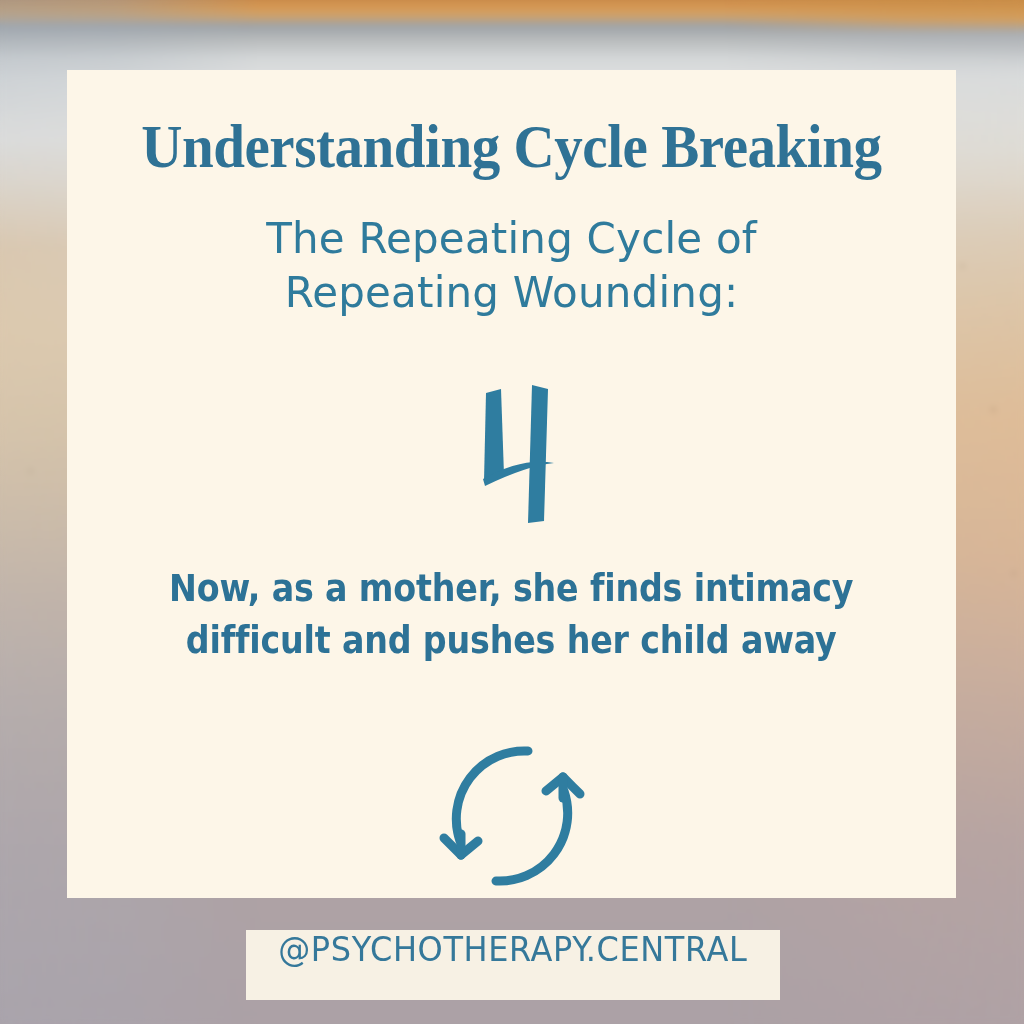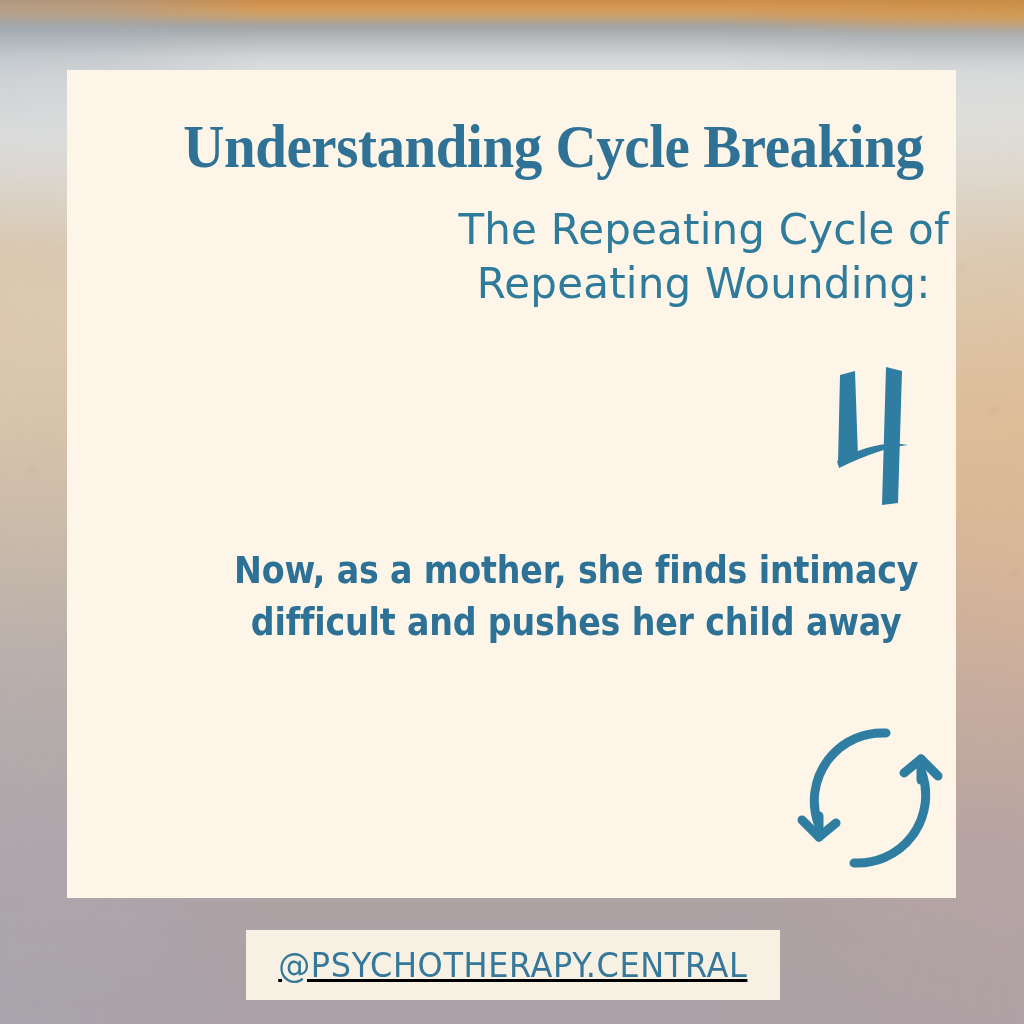--- a/index.html
+++ b/index.html
@@ -115,41 +115,41 @@
     width: 889px;
     height: 828px;
     background: #fdf6e8;
     box-shadow: 0 0 0 0 rgba(0,0,0,0);
   }
   .card-inner {
     position: absolute;
     inset: 0;
     display: flex;
     flex-direction: column;
-    align-items: flex-end;
+    align-items: center;
   }
 
   
   .title {
     margin: 0;
     padding-top: 44px;
     color: #2f7295;
     font-family: "Liberation Serif", "DejaVu Serif", serif;
     font-weight: bold;
     font-size: 62px;
     line-height: 1.06;
     letter-spacing: -0.5px;
     text-align: center;
     transform: scaleX(0.92);
     transform-origin: center center;
     white-space: nowrap;
   }
 
   .subtitle {
-    margin: 7px;
+    margin: 16px;
     padding-top: 16px;
     color: #2f7b9c;
     font-family: "DejaVu Sans", sans-serif;
     font-weight: 400;
     font-size: 42px;
     line-height: 1.30;
     text-align: center;
     letter-spacing: 0.2px;
   }
   .subtitle .sub-line { display: block; }
@@ -188,23 +188,22 @@
 
   
   .handle-band {
     position: absolute;
     left: 246px;
     top: 930px;
     width: 534px;
     height: 70px;
     background: #f7f1e4;
     display: flex;
-    align-items: center;
+    align-items: flex-start;
     justify-content: center;
-    text-decoration: underline;
   }
   .handle-text {
     color: #35789a;
     font-family: "DejaVu Sans", sans-serif;
     font-weight: 400;
     font-size: 33px;
     letter-spacing: 0.6px;
     transform: scaleX(0.97);
     white-space: nowrap;
   }

